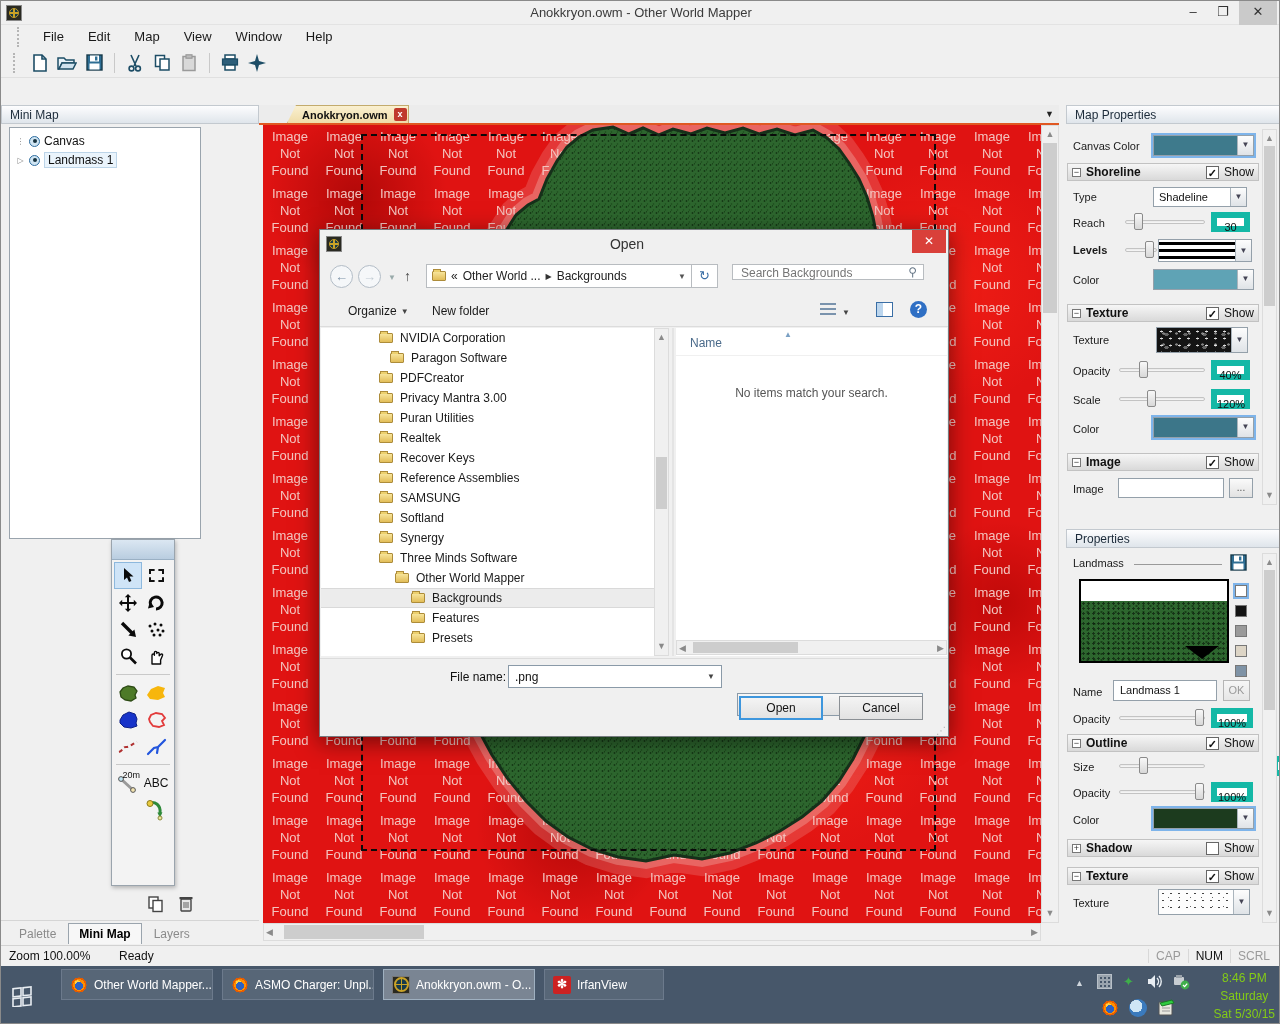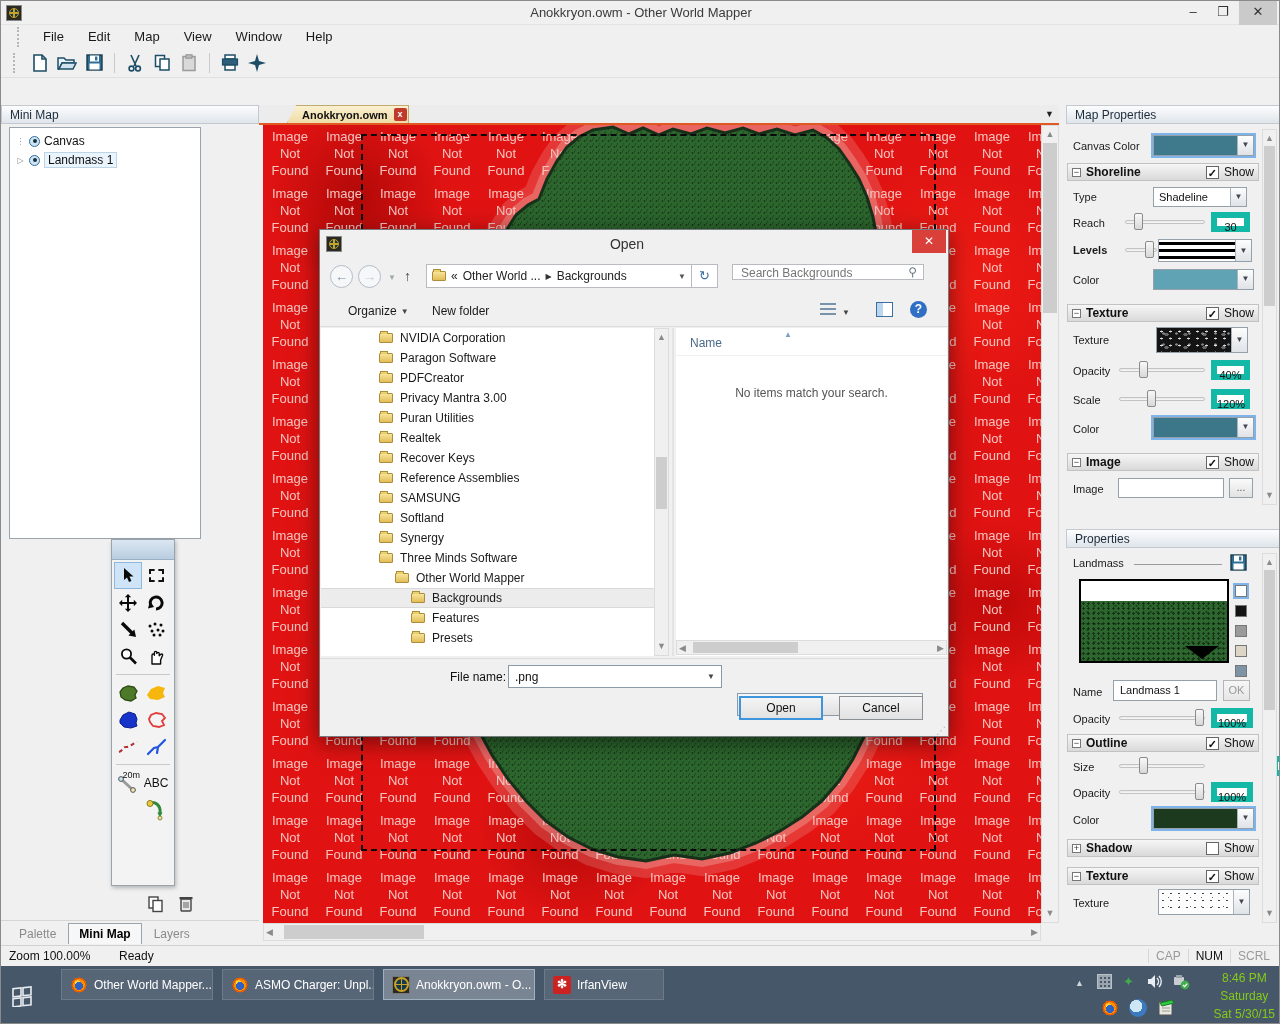--- a/index.html
+++ b/index.html
@@ -1617,21 +1617,21 @@
     <span class="abs dd-arrow" style="left:522px;top:78px;">▼</span>
     <span class="abs" style="left:556px;top:72px;width:17px;height:15px;border:1.5px solid #3a6ea5;background:linear-gradient(90deg,#bcd6ee 0 6px,#fff 6px);"></span>
     <span class="abs" style="left:590px;top:71px;width:17px;height:17px;border-radius:50%;background:#2f6fc4;color:#fff;font-size:12px;text-align:center;line-height:17px;font-weight:bold;">?</span>
     <div class="abs" style="left:0;top:96px;width:628px;height:1px;background:#dcdcdc;"></div>
 
     <div class="abs" style="left:1px;top:98px;width:333px;height:328px;background:#fff;overflow:hidden;" id="dlg-tree">
         <div class="folder-row" style="padding-left: 58px;">
           <span class="fold"></span>
           <span>NVIDIA Corporation</span>
         </div>
-        <div class="folder-row" style="padding-left: 58px;">
+        <div class="folder-row" style="padding-left: 58px; margin-left: 11px;">
           <span class="fold"></span>
           <span>Paragon Software</span>
         </div>
         <div class="folder-row" style="padding-left: 58px;">
           <span class="fold"></span>
           <span>PDFCreator</span>
         </div>
         <div class="folder-row" style="padding-left: 58px;">
           <span class="fold"></span>
           <span>Privacy Mantra 3.00</span>

